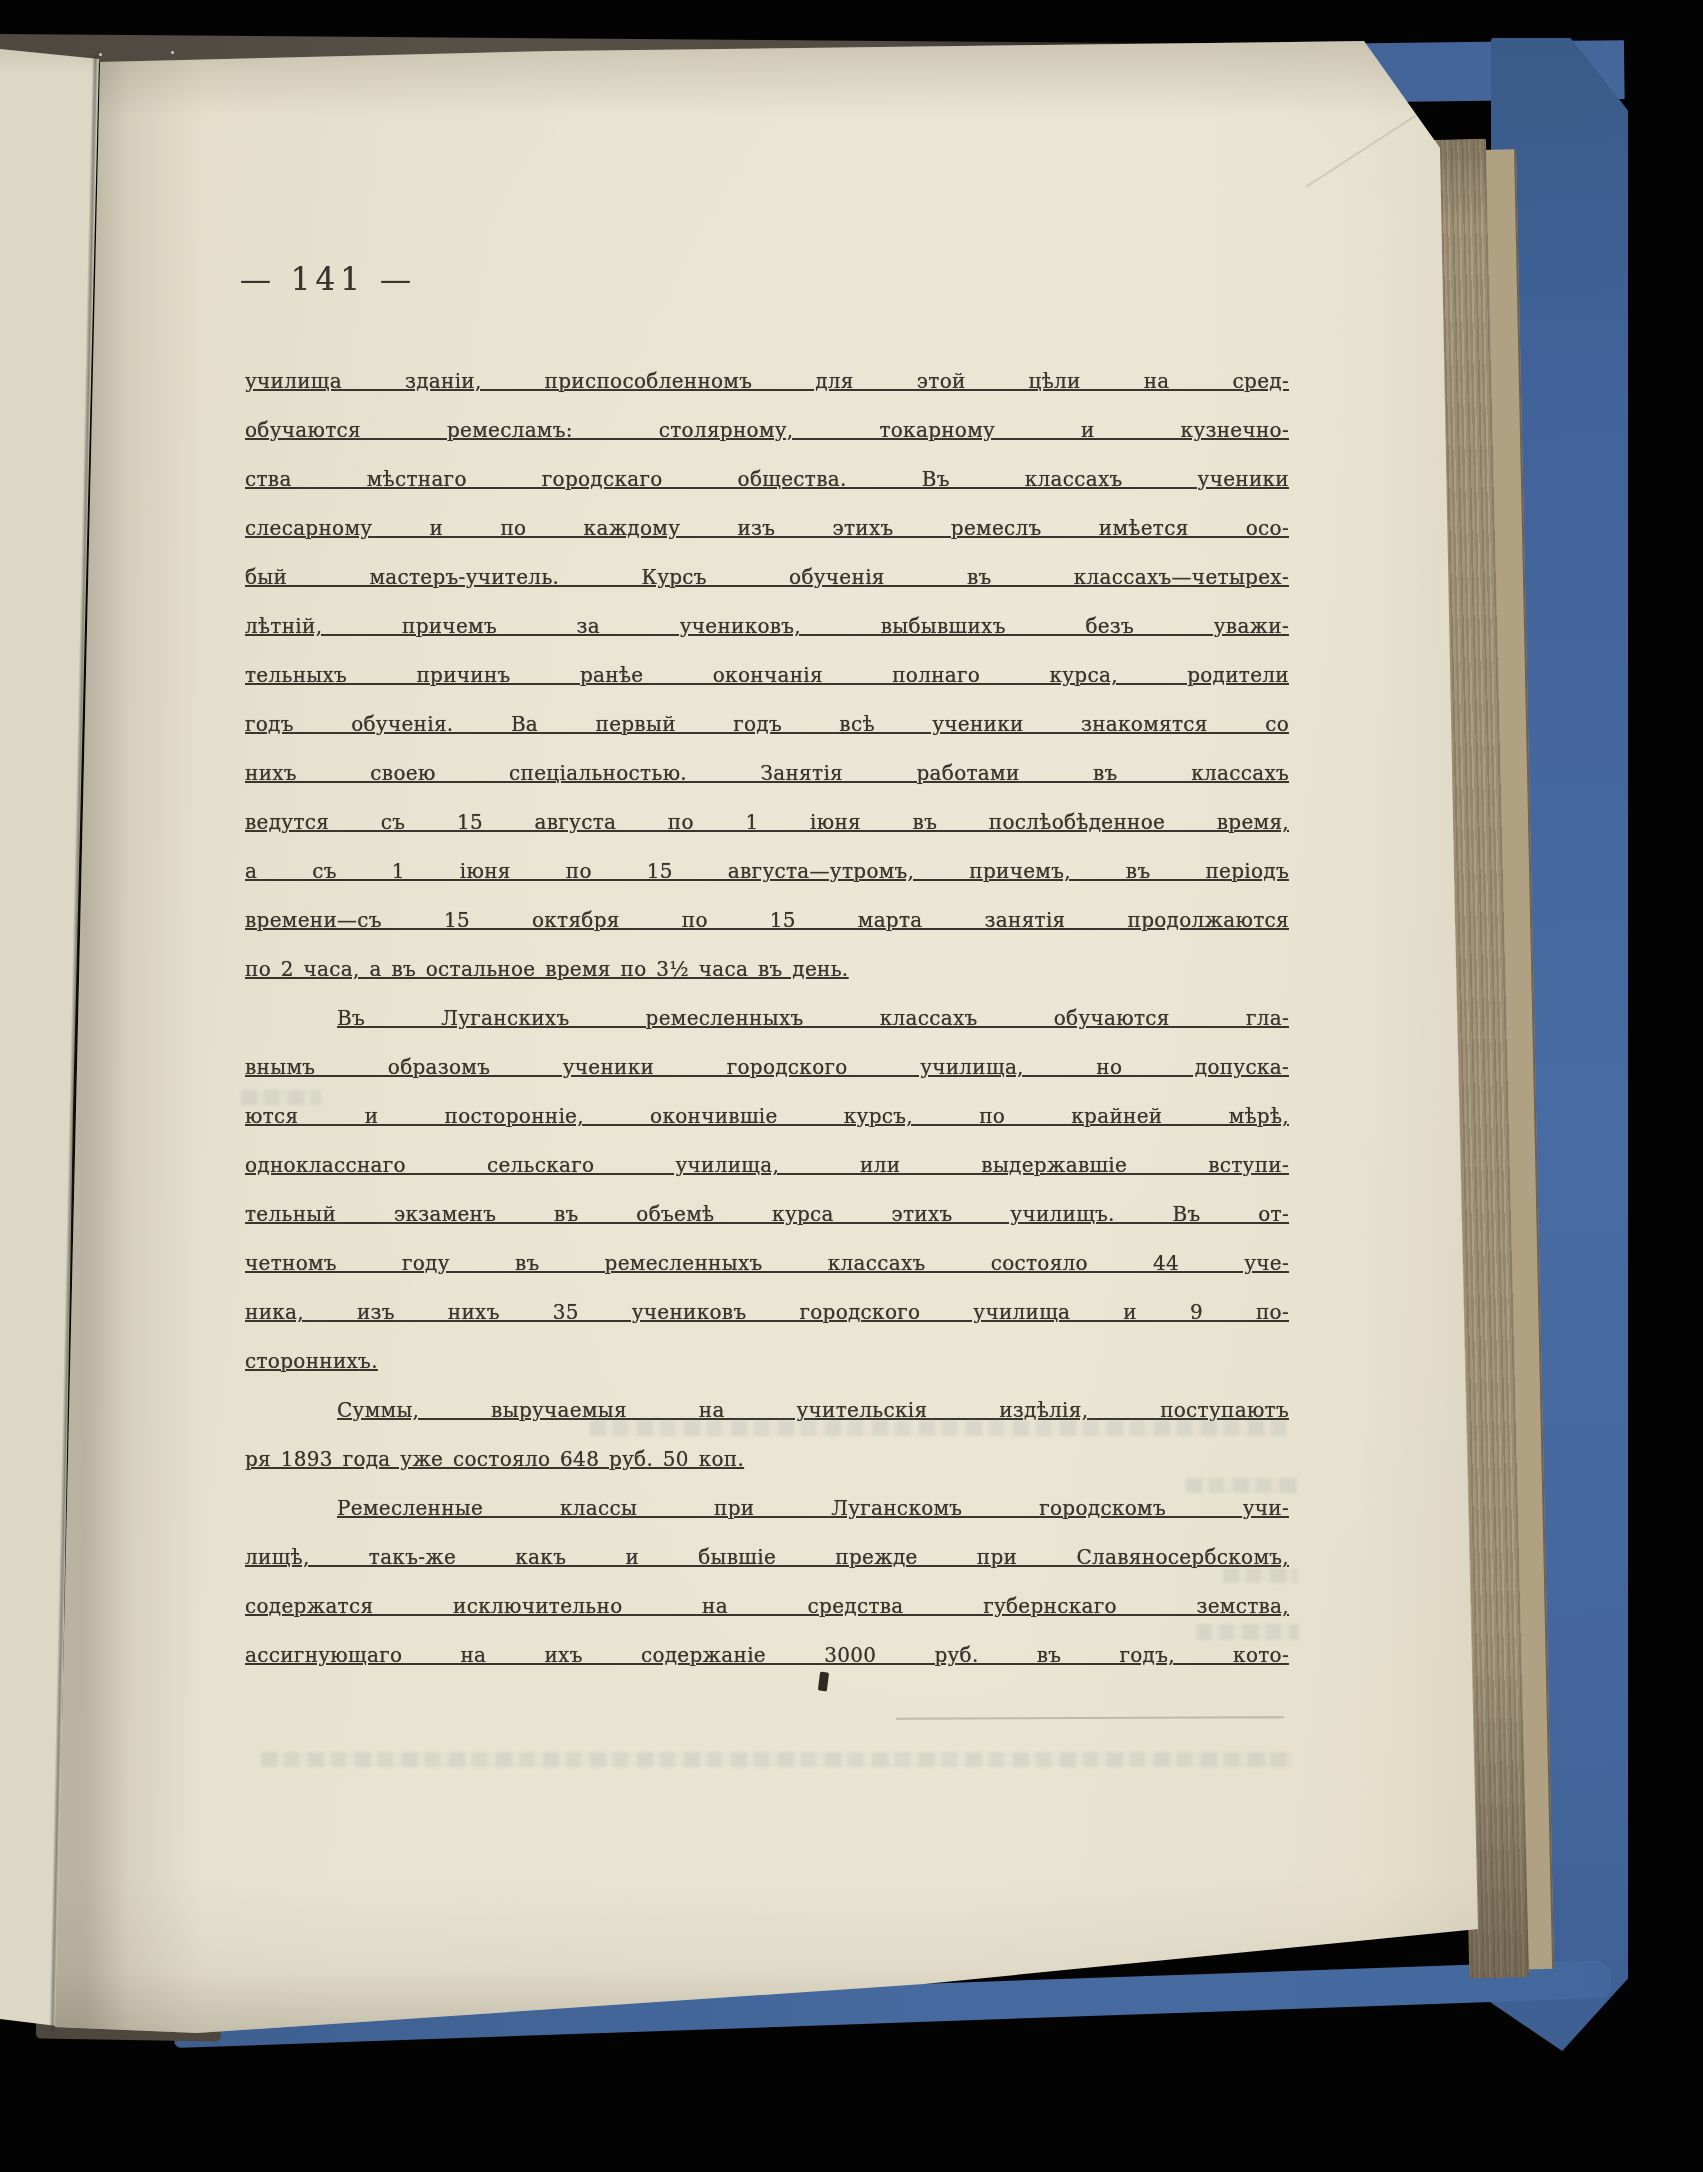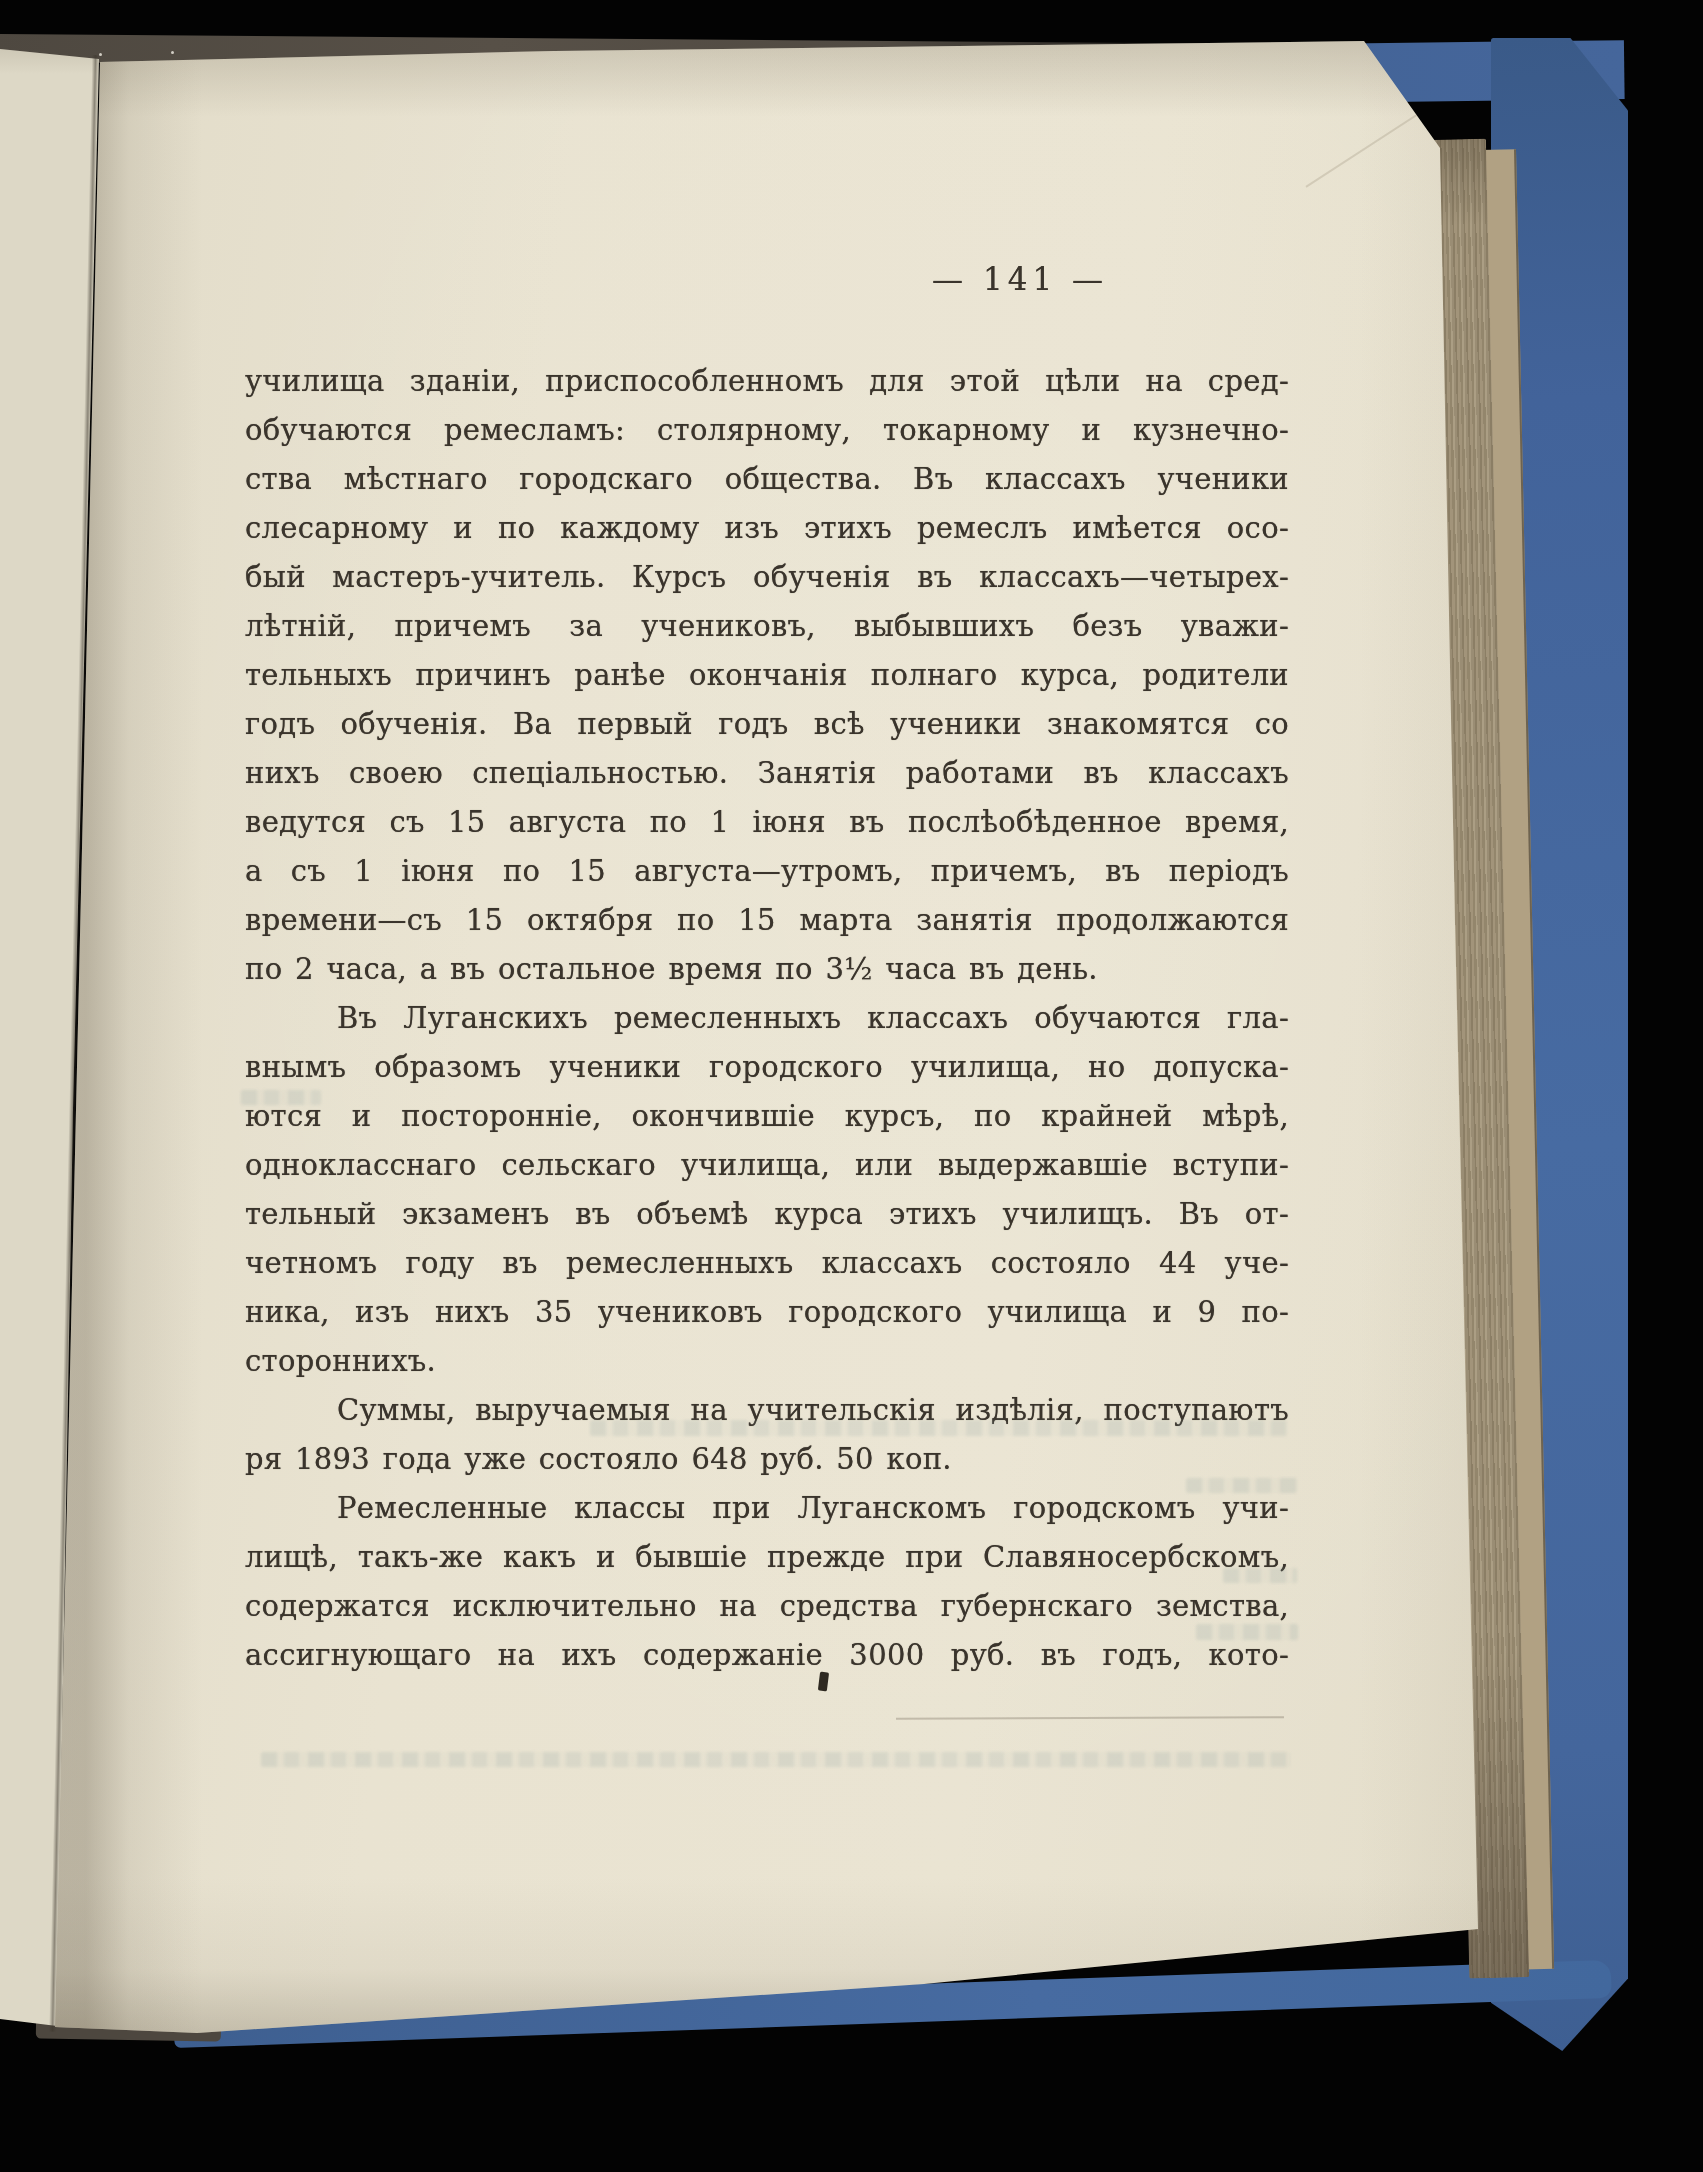--- a/index.html
+++ b/index.html
@@ -46,23 +46,23 @@
     background:linear-gradient(97deg,#cdc7b2 0%,#e2dcc9 4%,#e9e3d1 30%,#eae4d2 60%,#e4decb 88%,#d9d3bf 99%);}
   .page-shading{position:absolute;left:0;top:0;width:100%;height:100%;
     background:
       linear-gradient(90deg,rgba(88,78,60,.30) 86px,rgba(88,78,60,.10) 129px,rgba(88,78,60,0) 203px),
       linear-gradient(270deg,rgba(120,105,80,.20) 0,rgba(120,105,80,.05) 259px,rgba(120,105,80,0) 345px),
       linear-gradient(180deg,rgba(100,90,70,.24) 37px,rgba(100,90,70,0) 117px),
       linear-gradient(0deg,rgba(100,90,70,.26) 142px,rgba(100,90,70,.07) 203px,rgba(100,90,70,0) 296px),
       radial-gradient(ellipse at 55% 38%,rgba(255,255,250,.09),rgba(255,255,250,0) 62%);}
 
   
-  .page-number{position:absolute;left:240px;top:261px;width:868px;text-align:right;
+  .page-number{position:absolute;left:240px;top:261px;width:868px;text-align:left;
     font-size:31px;color:#3a342c;letter-spacing:5px;text-shadow:0 0 0.6px rgba(58,52,44,.8);}
-  #text-block{position:absolute;left:245px;top:357px;width:1044px;color:#3a342c;font-size:29px;}
+  #text-block{position:absolute;left:245px;top:357px;width:1044px;color:#3a342c;font-size:20px;text-decoration:underline;}
   .line{height:49px;line-height:49px;text-align:justify;text-align-last:justify;
     word-spacing:3.1px;letter-spacing:0.3px;overflow:hidden;white-space:normal;
     text-shadow:0 0 0.7px rgba(58,52,44,.78);}
   .line.indent{text-indent:92px;}
   .line.para-end{text-align-last:left;}
 
   
   .bleed{position:absolute;border-radius:2.5px;filter:blur(1.5px);opacity:.55;
     background:repeating-linear-gradient(90deg,rgba(134,156,155,.34) 0 16px,rgba(134,156,155,.07) 16px 23.4px,rgba(134,156,155,.30) 23.4px 38px,rgba(134,156,155,.08) 38px 47px);}
   .corner-crease{position:absolute;left:1289px;top:129px;width:209px;height:1.8px;

